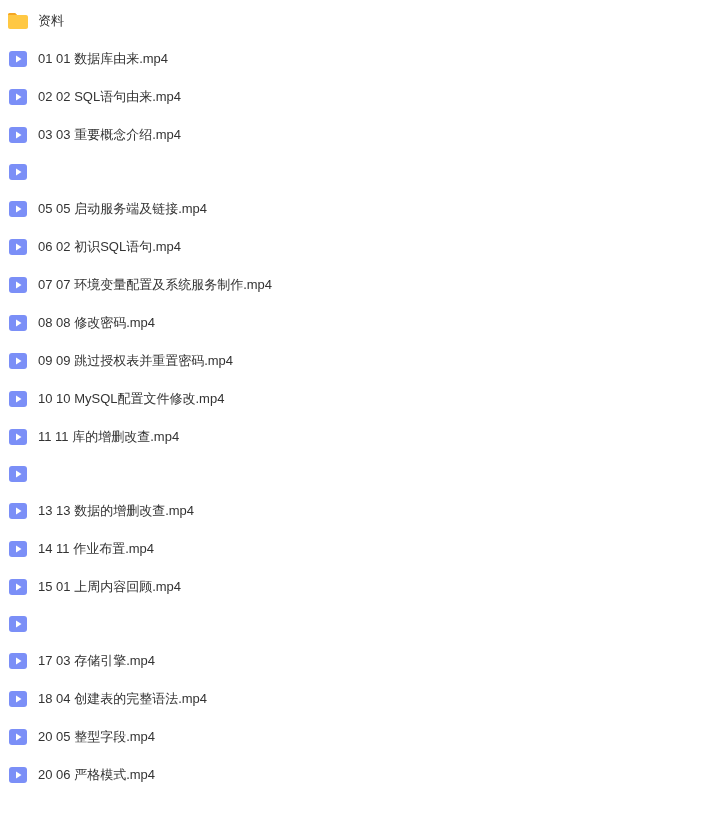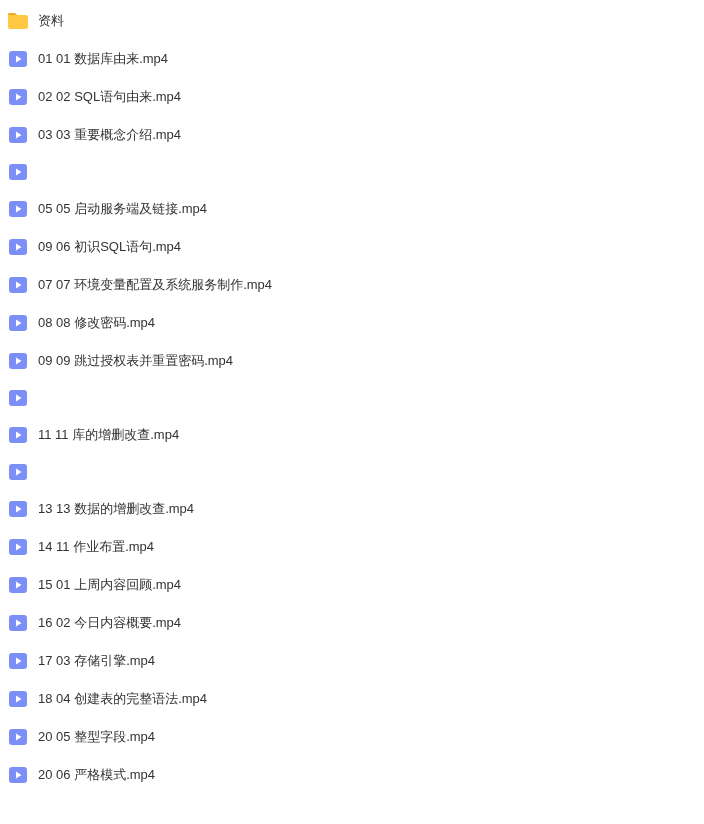--- a/index.html
+++ b/index.html
@@ -103,21 +103,21 @@
       </span>
       <span class="file-name">05 05 启动服务端及链接.mp4</span>
     </div>
     <div class="file-item">
       <span class="icon-video">
         <svg width="18" height="16" viewBox="0 0 18 16">
           <rect x="0" y="0" width="18" height="16" rx="3" fill="#7B8FF7"></rect>
           <path d="M7 4.5 L12.5 8 L7 11.5 Z" fill="#ffffff"></path>
         </svg>
       </span>
-      <span class="file-name">09 06 初识SQL语句.mp4</span>
+      <span class="file-name">06 02 初识SQL语句.mp4</span>
     </div>
     <div class="file-item">
       <span class="icon-video">
         <svg width="18" height="16" viewBox="0 0 18 16">
           <rect x="0" y="0" width="18" height="16" rx="3" fill="#7B8FF7"></rect>
           <path d="M7 4.5 L12.5 8 L7 11.5 Z" fill="#ffffff"></path>
         </svg>
       </span>
       <span class="file-name">07 07 环境变量配置及系统服务制作.mp4</span>
     </div>
@@ -139,20 +139,21 @@
       </span>
       <span class="file-name">09 09 跳过授权表并重置密码.mp4</span>
     </div>
     <div class="file-item">
       <span class="icon-video">
         <svg width="18" height="16" viewBox="0 0 18 16">
           <rect x="0" y="0" width="18" height="16" rx="3" fill="#7B8FF7"></rect>
           <path d="M7 4.5 L12.5 8 L7 11.5 Z" fill="#ffffff"></path>
         </svg>
       </span>
+      <span class="file-name">10 10 MySQL配置文件修改.mp4</span>
     </div>
     <div class="file-item">
       <span class="icon-video">
         <svg width="18" height="16" viewBox="0 0 18 16">
           <rect x="0" y="0" width="18" height="16" rx="3" fill="#7B8FF7"></rect>
           <path d="M7 4.5 L12.5 8 L7 11.5 Z" fill="#ffffff"></path>
         </svg>
       </span>
       <span class="file-name">11 11 库的增删改查.mp4</span>
     </div>
@@ -191,21 +192,20 @@
       </span>
       <span class="file-name">15 01 上周内容回顾.mp4</span>
     </div>
     <div class="file-item">
       <span class="icon-video">
         <svg width="18" height="16" viewBox="0 0 18 16">
           <rect x="0" y="0" width="18" height="16" rx="3" fill="#7B8FF7"></rect>
           <path d="M7 4.5 L12.5 8 L7 11.5 Z" fill="#ffffff"></path>
         </svg>
       </span>
-      <span class="file-name">16 02 今日内容概要.mp4</span>
     </div>
     <div class="file-item">
       <span class="icon-video">
         <svg width="18" height="16" viewBox="0 0 18 16">
           <rect x="0" y="0" width="18" height="16" rx="3" fill="#7B8FF7"></rect>
           <path d="M7 4.5 L12.5 8 L7 11.5 Z" fill="#ffffff"></path>
         </svg>
       </span>
       <span class="file-name">17 03 存储引擎.mp4</span>
     </div>

